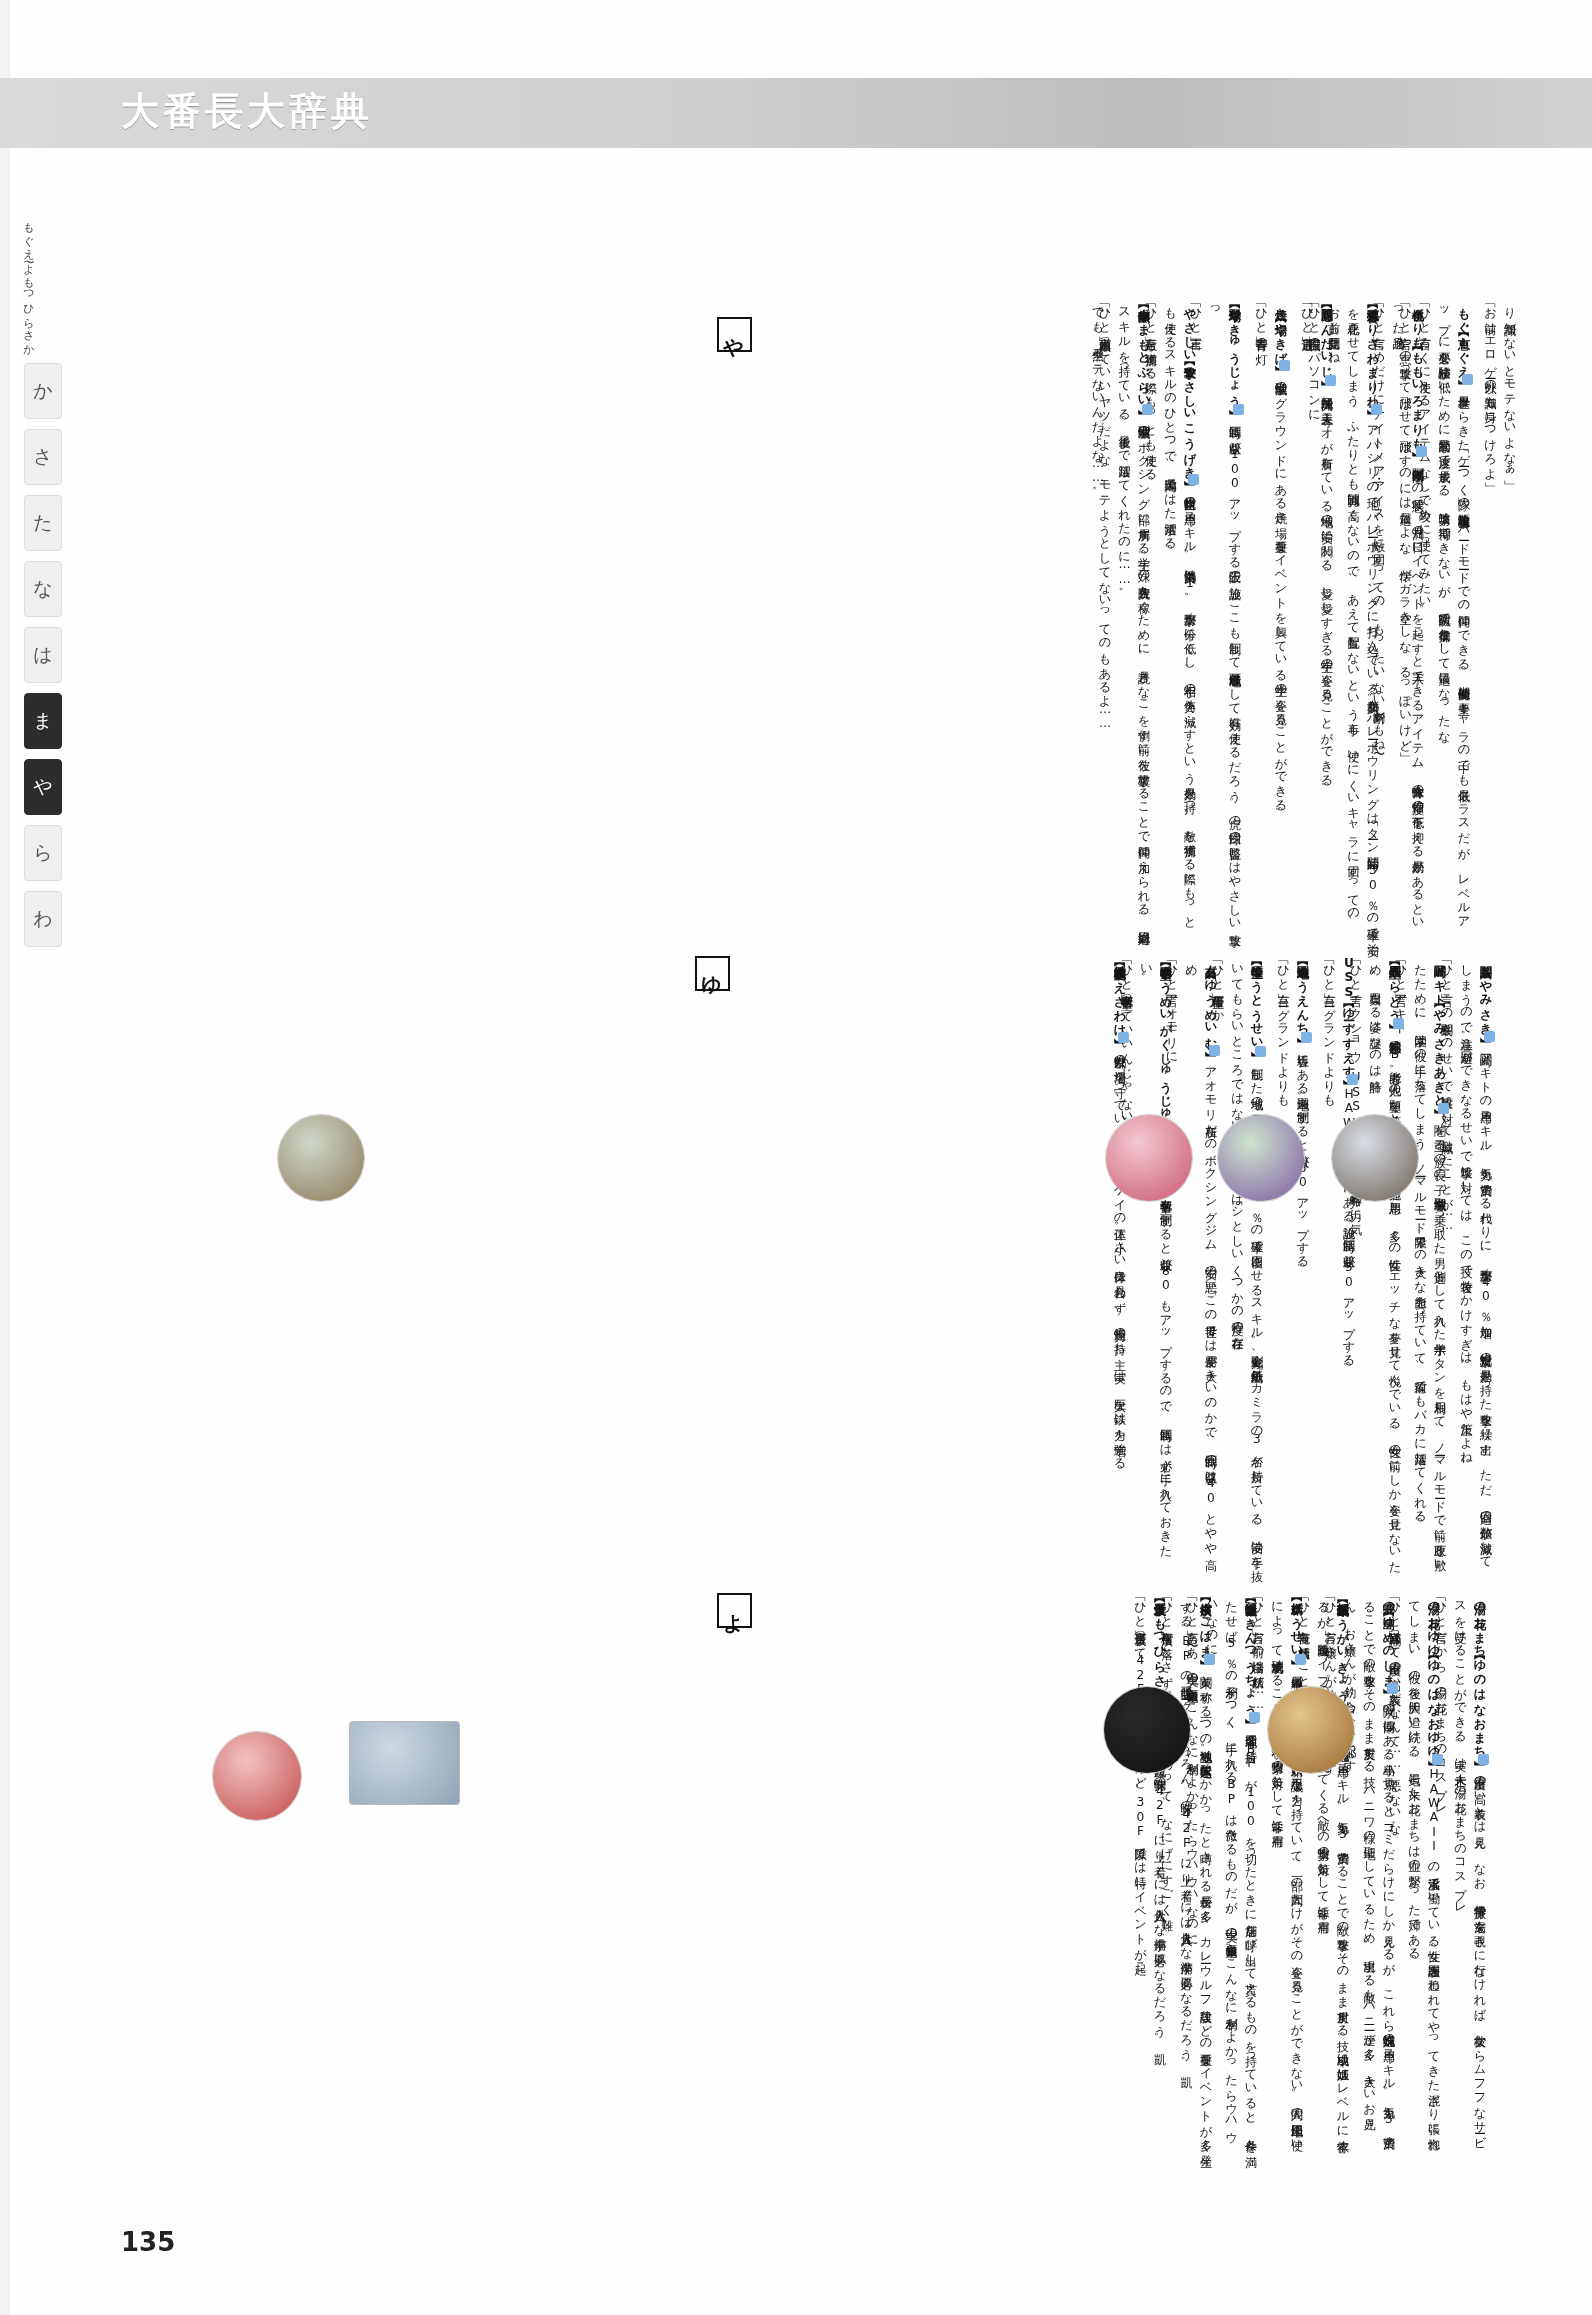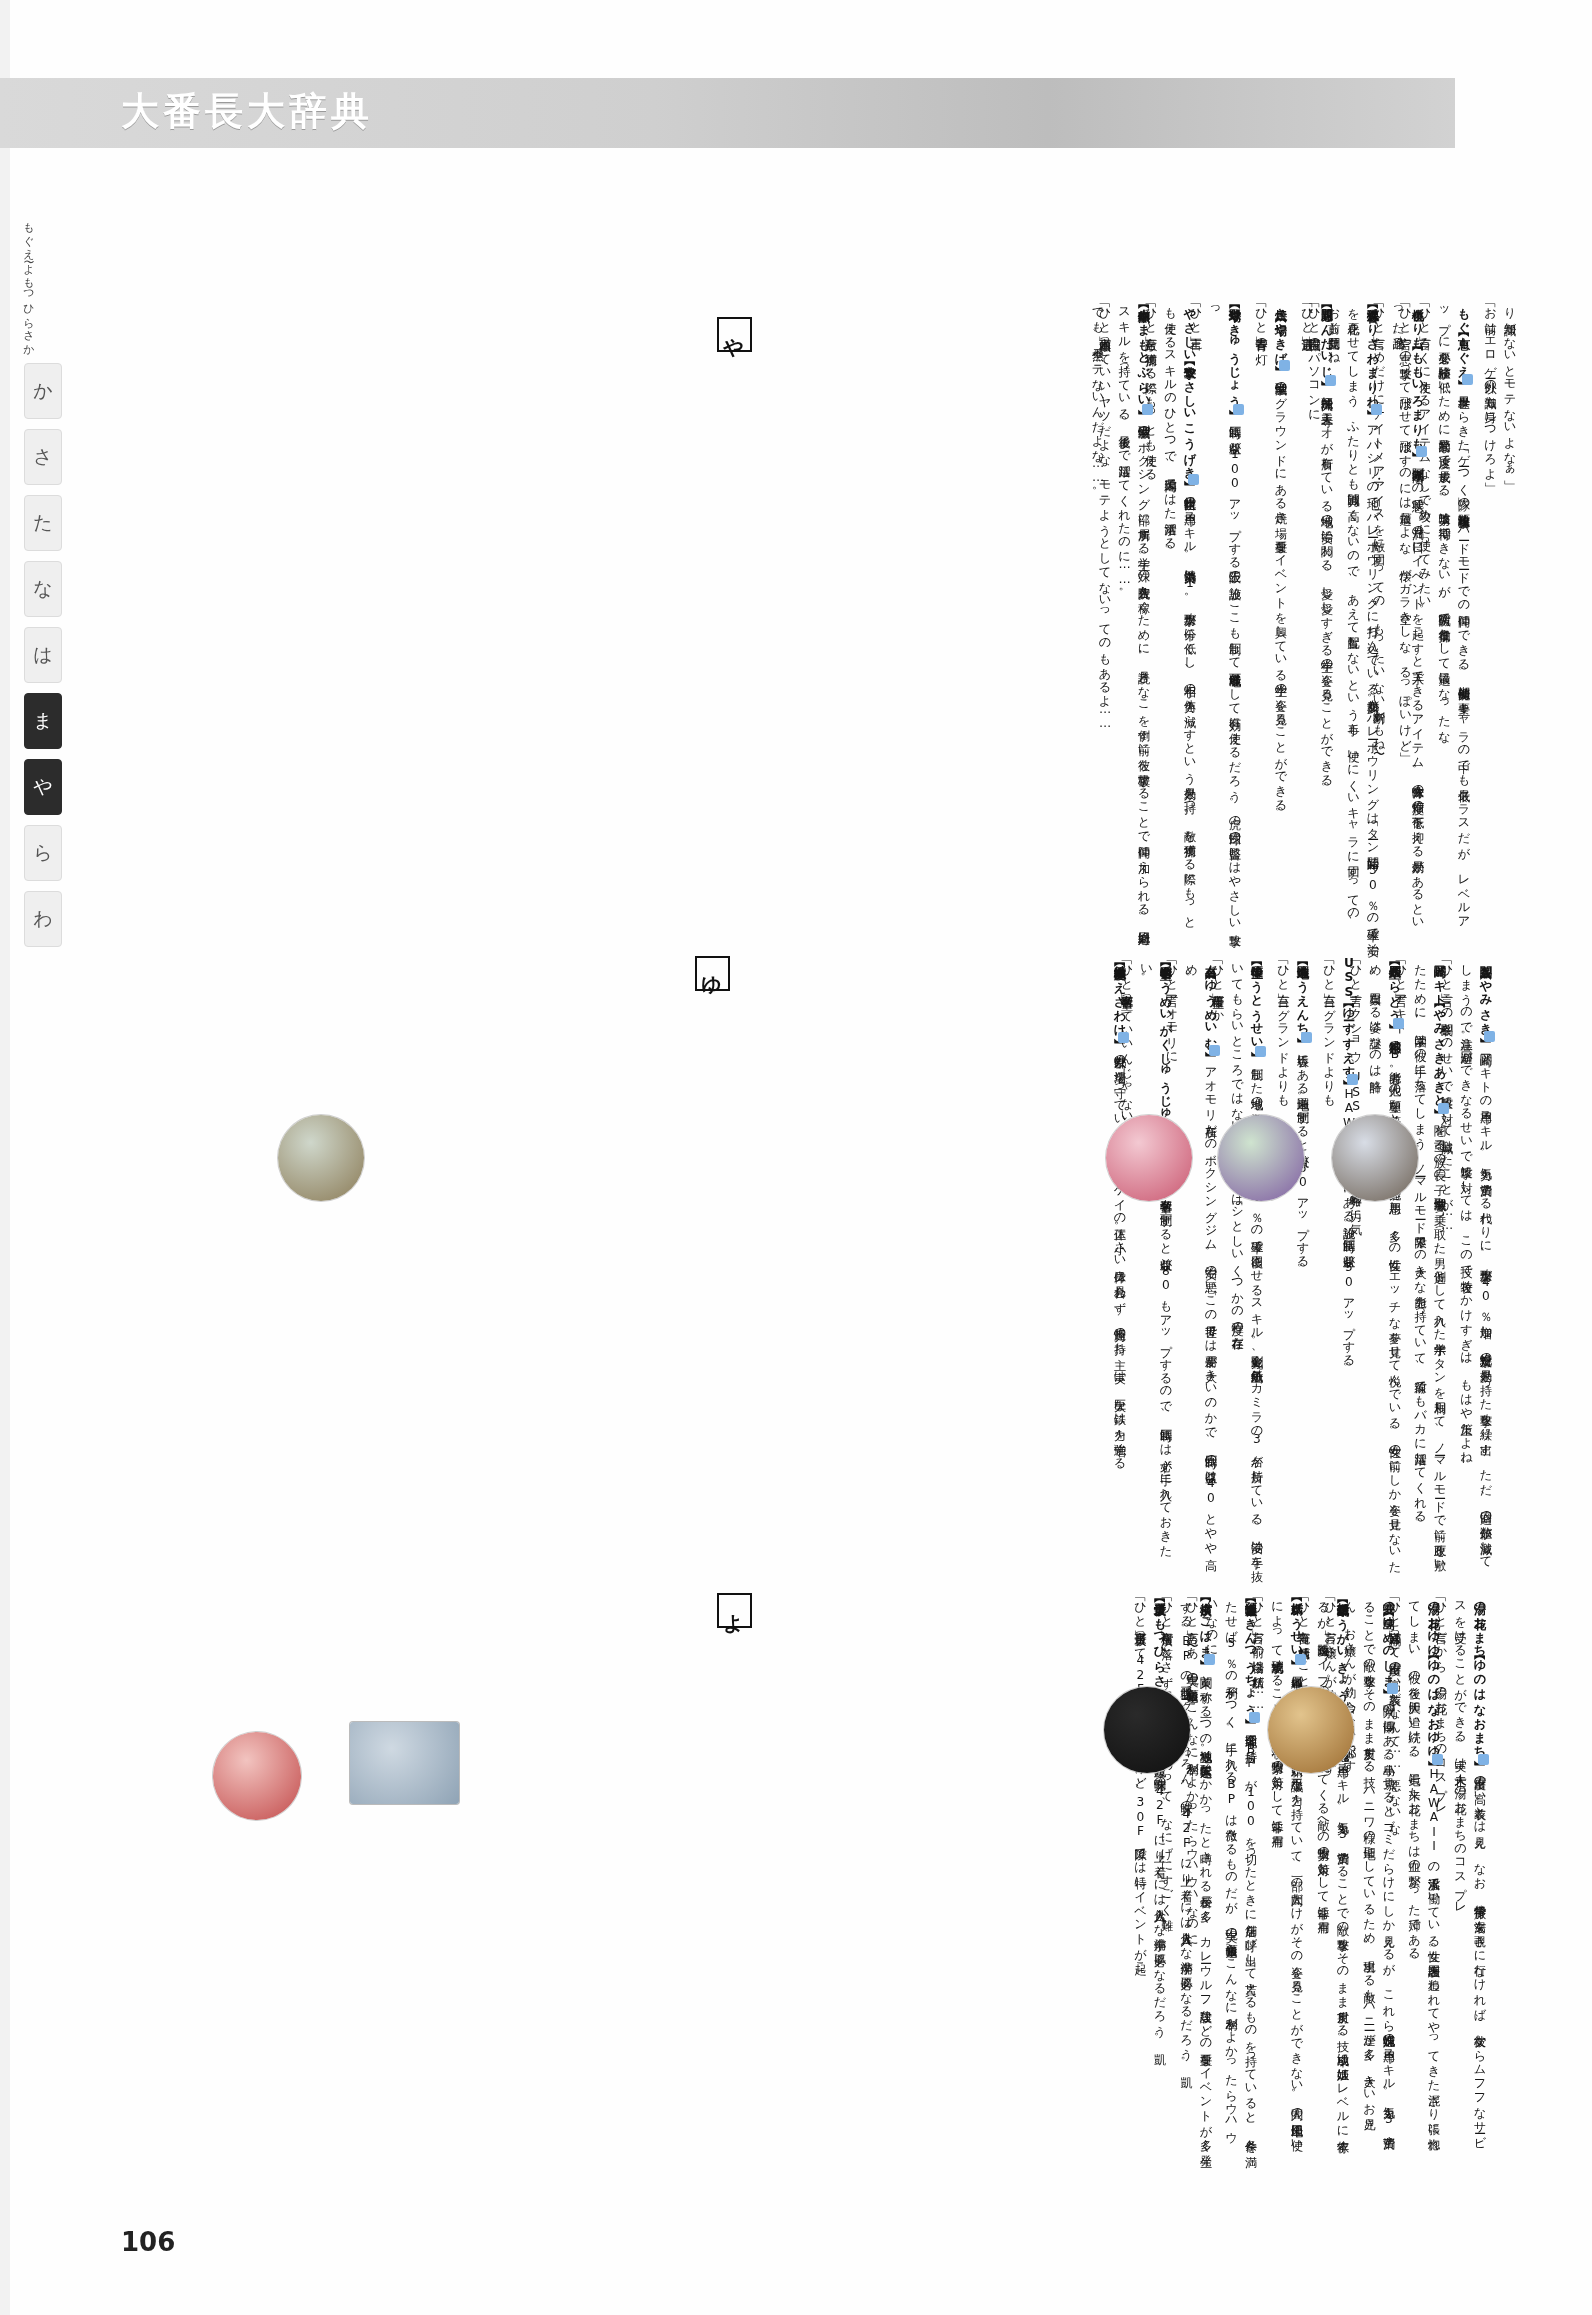--- a/index.html
+++ b/index.html
@@ -4,21 +4,21 @@
 <style>
   html,body{margin:0;padding:0;background:#ffffff;}
   body{
     width:1592px;height:2315px;position:relative;overflow:hidden;
     font-family:"DejaVu Sans","Liberation Sans",sans-serif;
     color:#1a1a1a;
   }
   
   .page{position:absolute;inset:0;background:#fefefe;}
   .header-band{
-    position:absolute;left:0;top:78px;width:1455px;height:70px;
+    position:absolute;left:0;top:78px;width:1592px;height:70px;
     background:linear-gradient(to right,#d9d9d9 0%,#cfcfcf 45%,#bdbdbd 72%,#d2d2d2 100%);
   }
   .header-band .title{
     position:absolute;left:121px;top:8px;
     font-size:38px;letter-spacing:4px;color:#ffffff;
     font-weight:700;text-shadow:0 1px 0 #9a9a9a;
     font-family:"DejaVu Sans","Liberation Sans",sans-serif;
   }
   .page-number{
     position:absolute;left:121px;top:2227px;font-size:26px;font-weight:700;color:#222;
@@ -177,15 +177,15 @@
         </div>
         <div class="thumb" style="left: 117px; top: 1433px; width: 88px; height: 88px;">
           <span class="ph" style="background: radial-gradient(circle at 38% 32%, rgb(242, 196, 192) 0%, rgb(194, 74, 74) 100%);"></span>
         </div>
         <div class="thumb sq" style="left: 254px; top: 1423px; width: 109px; height: 82px;">
           <span class="ph" style="background: radial-gradient(circle at 38% 32%, rgb(207, 217, 226) 0%, rgb(143, 163, 181) 100%);"></span>
         </div>
       </div>
   </div>
 
-  <div class="page-number">106</div>
+  <div class="page-number">135</div>
 </div>
 
 
 </body></html>

